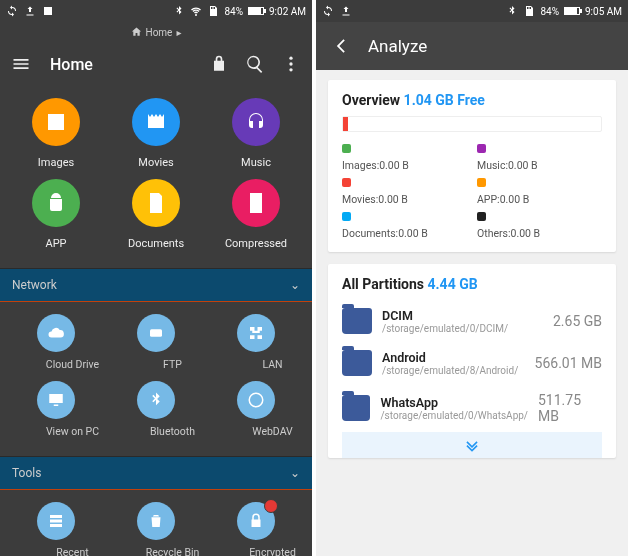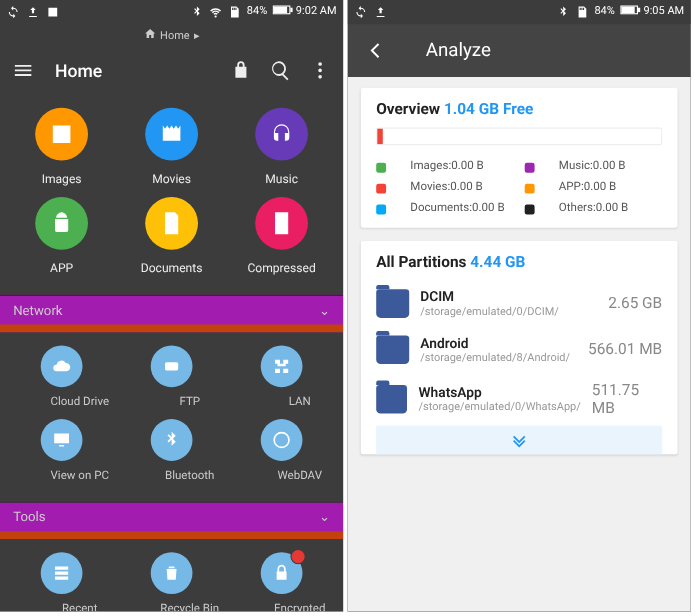--- a/index.html
+++ b/index.html
@@ -1,58 +1,58 @@
 <!DOCTYPE html>
 <html><head>
 <meta charset="utf-8">
 <style>
   * { box-sizing: border-box; margin: 0; padding: 0; }
   body { background: #fff; font-family: Roboto, Arial, sans-serif; width: 632px; height: 560px; display: flex; gap: 4px; }
   .phone { width: 312px; height: 556px; background: #3c3c3c; color: #eee; display: flex; flex-direction: column; overflow: hidden; }
   .statusbar { height: 22px; background: #3c3c3c; display: flex; align-items: center; font-size: 10px; padding: 0 6px; color: #fff; }
   .sb-left { display: flex; gap: 6px; }
-  .sb-right { margin-left: auto; display: flex; gap: 5px; }
+  .sb-right { margin-left: auto; display: flex; gap: 5px; align-items: center; }
   .sb-ic { width: 12px; height: 12px; display: inline-flex; align-items: center; justify-content: center; }
   .sb-bat { width: 16px; height: 8px; border: 1px solid #fff; position: relative; }
   .sb-bat::after { content: ""; position: absolute; top: 1px; right: -3px; width: 2px; height: 4px; background: #fff; }
   .sb-bat-fill { position: absolute; left: 0; top: 0; bottom: 0; width: 84%; background: #fff; }
   .breadcrumb { height: 20px; font-size: 10px; color: #ccc; display: flex; align-items: center; justify-content: center; gap: 4px; }
   .titlebar { height: 44px; display: flex; align-items: center; padding: 0 10px; gap: 14px; }
   .titlebar .title { font-size: 16px; font-weight: 500; color: #fff; margin-left: 4px; }
   .titlebar .spacer { flex: 1; }
   .icbtn { width: 22px; height: 22px; display: flex; align-items: center; justify-content: center; color: #eee; }
   .icbtn svg { width: 20px; height: 20px; fill: #eee; }
   .scroll { flex: 1; overflow: hidden; }
   .catgrid { display: grid; grid-template-columns: repeat(3, 1fr); gap: 10px 0; padding: 12px 6px 18px 6px; }
   .cat { display: flex; flex-direction: column; align-items: center; gap: 10px; }
   .cat .ico { width: 48px; height: 48px; border-radius: 50%; display: flex; align-items: center; justify-content: center; }
   .cat .ico svg { width: 24px; height: 24px; fill: #fff; }
   .cat .lbl { font-size: 11px; color: #eee; }
-  .sectionhdr { height: 34px; background: #a21caf; border-top: 1px solid #2a2a2a; border-bottom: 7px solid #c2410c; display: flex; align-items: center; padding: 0 12px; font-size: 12px; color: #ccc; }
+  .sectionhdr { height: 34px; background: #0c4a6e; border-top: 1px solid #2a2a2a; border-bottom: 1px solid #c2410c; display: flex; align-items: center; padding: 0 12px; font-size: 12px; color: #ccc; }
   .sectionhdr .chev { margin-left: auto; }
   .smgrid { display: grid; grid-template-columns: repeat(3, 1fr); gap: 10px 0; padding: 12px 6px 18px 6px; }
   .sm { display: flex; flex-direction: column; align-items: center; gap: 6px; }
   .sm .ico { width: 38px; height: 38px; border-radius: 50%; background: #76b9e6; display: flex; align-items: center; justify-content: center; }
   .sm .ico svg { width: 18px; height: 18px; fill: #fff; }
   .sm .lbl { font-size: 10.5px; color: #ccc; margin-left: 33px; }
   .badge { position: relative; }
   .badge::after { content: ""; position: absolute; top: -3px; right: -3px; width: 12px; height: 12px; background: #e53935; border-radius: 50%; border: 1px solid #3c3c3c; }
 
   
   .phone2 { background: #444; }
   .title2 { height: 48px; display: flex; align-items: center; padding: 0 14px; gap: 16px; color: #fff; }
-  .title2 .title { font-size: 17px; font-weight: 400; margin-left: 19px; }
+  .title2 .title { font-size: 17px; font-weight: 400; }
   .body2 { flex: 1; background: #f0f0f0; padding: 10px 12px; display: flex; flex-direction: column; gap: 12px; overflow: hidden; }
   .card { background: #fff; border-radius: 2px; padding: 12px 14px; box-shadow: 0 1px 2px rgba(0,0,0,.1); }
   .ov-head { font-size: 14px; font-weight: 700; color: #222; margin-bottom: 8px; }
   .ov-head .free { color: #2196f3; }
   .gauge { height: 16px; border: 1px solid #eee; border-radius: 2px; margin-bottom: 12px; position: relative; }
   .gauge .seg { position: absolute; left: 0; top: 0; bottom: 0; width: 2%; background: #f44336; }
   .legend { display: grid; grid-template-columns: 1fr 1fr; gap: 6px 10px; font-size: 10.5px; color: #555; }
-  .lg { display: flex; align-items: flex-end; gap: 22px; }
+  .lg { display: flex; align-items: flex-start; gap: 6px; flex-direction: column; }
   .lg .sw { width: 9px; height: 9px; border-radius: 2px; }
   .part-head { font-size: 14px; font-weight: 700; color: #222; margin-bottom: 8px; }
   .part-head .sz { color: #2196f3; }
   .prow { display: flex; align-items: center; gap: 10px; padding: 8px 0; }
   .prow .fic { width: 30px; height: 26px; background: #3c5a9a; border-radius: 3px 3px 4px 4px; position: relative; }
   .prow .fic::before { content: ""; position: absolute; top: -4px; left: 0; width: 12px; height: 4px; background: #3c5a9a; border-radius: 2px 2px 0 0; }
   .prow .txt { flex: 1; }
   .prow .nm { font-size: 12.5px; font-weight: 600; color: #222; }
   .prow .pth { font-size: 10px; color: #999; }
   .prow .sz { font-size: 14px; color: #888; }

